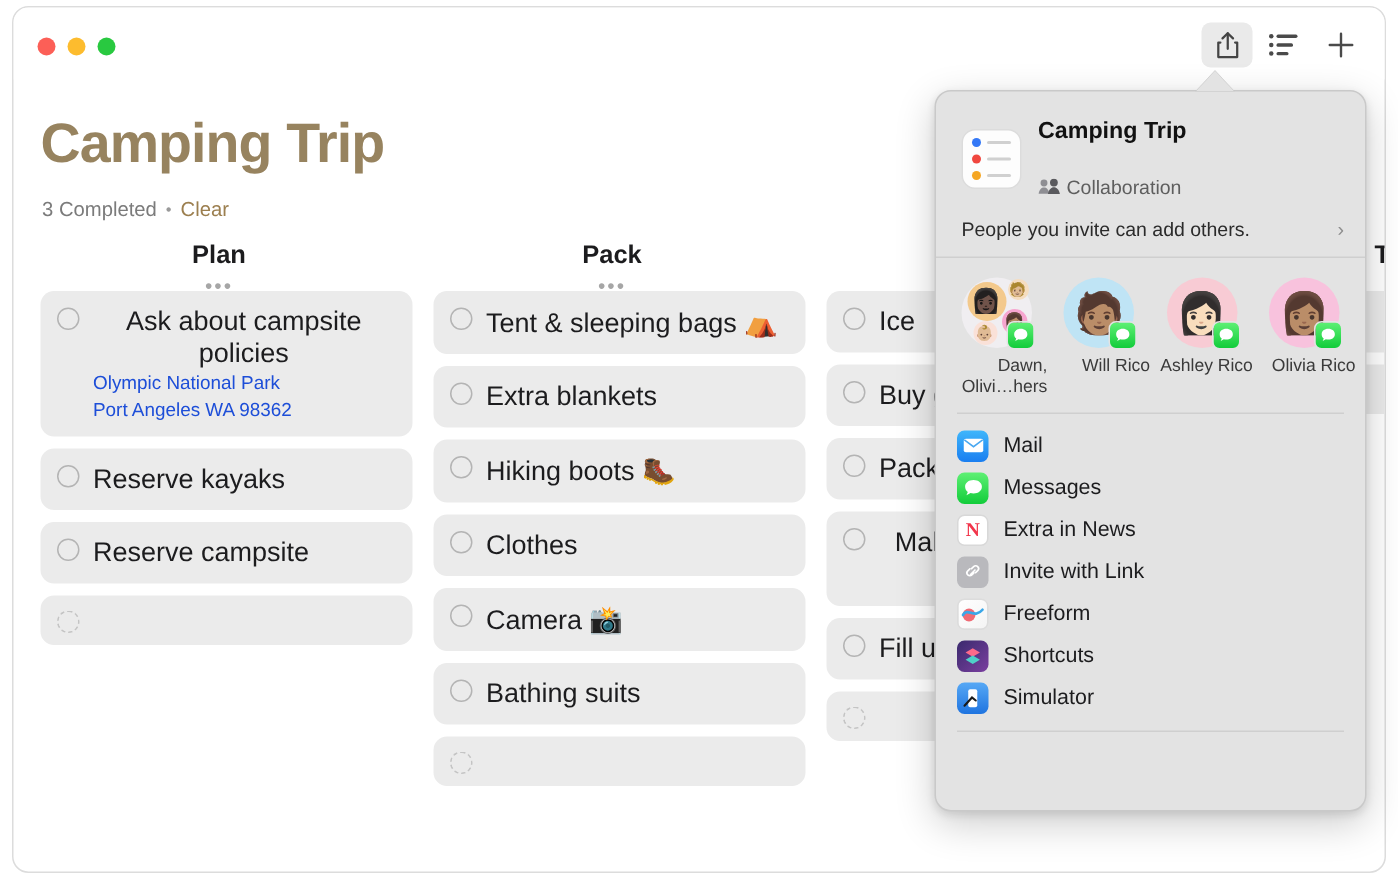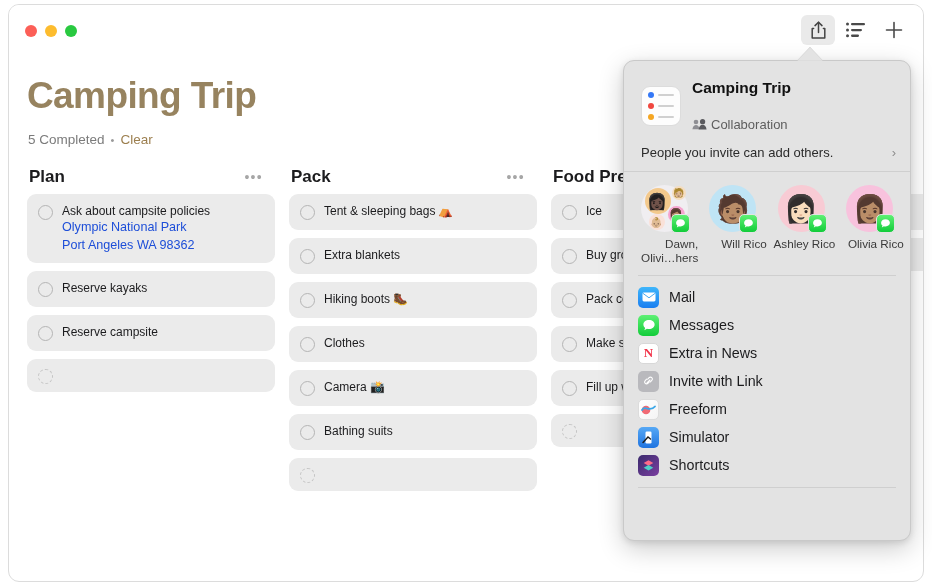--- a/index.html
+++ b/index.html
@@ -56,39 +56,41 @@
 
   
   .board {
     position: absolute; left: 0; top: 155px; width: 916px; height: 423px;
   }
   .col { position: absolute; top: 0; }
   .col-head {
     position: relative; height: 34px;
     display: flex; align-items: center; justify-content: space-between;
     padding: 0 12px 0 2px;
+    flex-direction: column;
   }
   .col-title { font-size: 17px; font-weight: bold; color: #1c1c1e; white-space: nowrap; }
   .col-dots { font-size: 14px; color: #a6a6a6; letter-spacing: 1.3px; line-height: 8px; }
 
   .card {
     background: #ebebeb; border-radius: 9px;
     margin-bottom: 8px; padding: 10px 12px 10px 11px;
     display: flex; align-items: flex-start; gap: 9px;
     overflow: hidden;
   }
   .radio {
     width: 15px; height: 15px; border-radius: 50%;
     border: 1.4px solid #b4b4b4; flex: 0 0 15px; margin-top: 1px;
   }
   .radio.dashed { border-style: dashed; border-color: #c4c4c4; }
   .card-body { min-width: 0; }
   .card-title {
-    font-size: 12px; color: #1c1c1e; font-weight: 500;
+    font-size: 18px; color: #1c1c1e; font-weight: 500;
     white-space: nowrap;
+    text-align: center;
   }
   .card-title.wrap { white-space: normal; }
   .card-sub { font-size: 12.6px; color: #1d4ed8; line-height: 15.5px; margin-top: 2px; }
   .card.empty { height: 33px; padding-top: 9px; }
 
   
   .popover {
     position: absolute; left: 623px; top: 60px;
     width: 288px; height: 481px;
     background: #e3e3e3;
@@ -210,21 +212,21 @@
         <div class="tb-btn">
           <svg width="20" height="20" viewBox="0 0 20 20">
             <path d="M10 2.5 L10 17.5 M2.5 10 L17.5 10" stroke="#4a4a4a" stroke-width="1.6" stroke-linecap="round"></path>
           </svg>
         </div>
       </div>
     </div>
 
     <div class="page-title">Camping Trip</div>
     <div class="subline">
-      <span>5 Completed</span>
+      <span>3 Completed</span>
       <span class="sep">•</span>
       <span class="clear-link">Clear</span>
     </div>
 
     <div class="board">
 
       <div class="col" style="left:18px; width:248px;">
         <div class="col-head">
           <span class="col-title">Plan</span>
           <span class="col-dots">•••</span>
@@ -497,38 +499,38 @@
         <div class="mi-icon ic-free">
           <svg width="17" height="17" viewBox="0 0 17 17">
               <circle cx="6" cy="9" r="4.3" fill="#f06a74"></circle>
               <path d="M2 9 C5 3.5 9.5 12 15 5.5" stroke="#3aa7e8" stroke-width="1.8" fill="none" stroke-linecap="round"></path>
             </svg>
         </div>
         <span>Freeform</span>
       </div>
 
       <div class="mi">
+        <div class="mi-icon ic-short">
+          <svg width="15" height="15" viewBox="0 0 15 15">
+              <path d="M7.5 2.2 L12.3 5 L7.5 7.8 L2.7 5 Z" fill="#ff6a8a"></path>
+              <path d="M7.5 7 L12.3 9.8 L7.5 12.6 L2.7 9.8 Z" fill="#4fd0c8"></path>
+            </svg>
+        </div>
+        <span>Shortcuts</span>
+      </div>
+
+      <div class="mi">
         <div class="mi-icon ic-sim">
           <svg width="15" height="15" viewBox="0 0 15 15">
               <rect x="4.5" y="1.5" width="6" height="12" rx="1.3" fill="#fff"></rect>
               <path d="M2 12.5 L7 7 L9.5 9" stroke="#1a1a1a" stroke-width="1.4" fill="none" stroke-linecap="round"></path>
             </svg>
         </div>
         <span>Simulator</span>
       </div>
 
-      <div class="mi">
-        <div class="mi-icon ic-short">
-          <svg width="15" height="15" viewBox="0 0 15 15">
-              <path d="M7.5 2.2 L12.3 5 L7.5 7.8 L2.7 5 Z" fill="#ff6a8a"></path>
-              <path d="M7.5 7 L12.3 9.8 L7.5 12.6 L2.7 9.8 Z" fill="#4fd0c8"></path>
-            </svg>
-        </div>
-        <span>Shortcuts</span>
-      </div>
-
       <div class="mi-div"></div>
 
 
     </div>
   </div>
 
 </div>
 
 </body></html>

